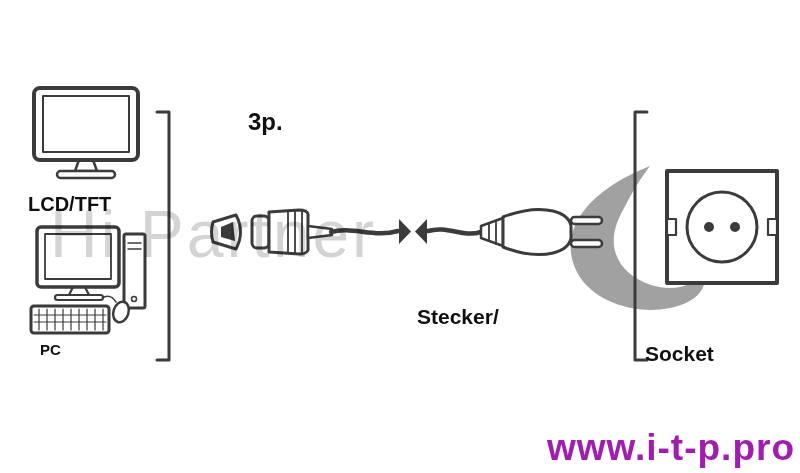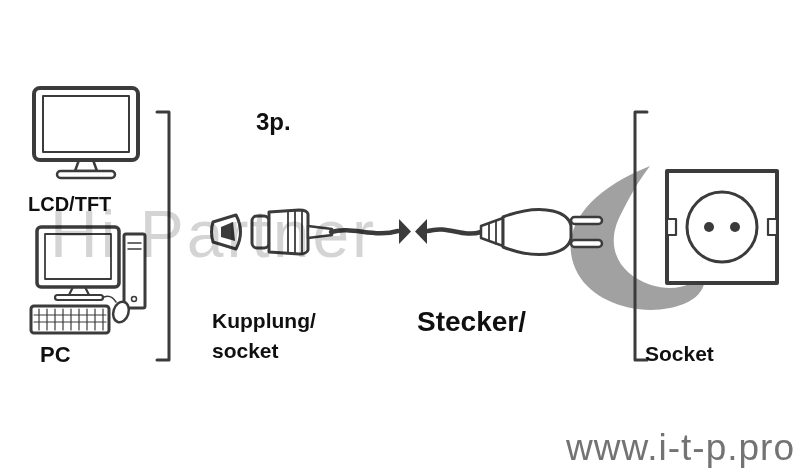--- a/index.html
+++ b/index.html
@@ -6,33 +6,33 @@
   .stage{
     position:relative;width:800px;height:473px;background:#ffffff;overflow:hidden;
     font-family:"Liberation Sans",sans-serif;
   }
   .stage svg{position:absolute;left:0;top:0;}
   .label{
     position:absolute;color:#101010;font-weight:700;text-align:left;
     font-family:"Liberation Sans",sans-serif;line-height:1.42;
   }
   .lbl-lcd{left:28px;top:190px;width:116px;font-size:20px;}
-  .lbl-pc{left:40px;top:339px;width:96px;font-size:22px;}
-  .lbl-3p{left:256px;top:105px;width:80px;font-size:24px;text-align:left;}
+  .lbl-pc{left:40px;top:339px;width:96px;font-size:15px;}
+  .lbl-3p{left:248px;top:105px;width:80px;font-size:24px;text-align:left;}
   .lbl-coupling{left:212px;top:306px;width:160px;font-size:21px;}
-  .lbl-plug{left:417px;top:302px;width:160px;font-size:28px;}
+  .lbl-plug{left:417px;top:302px;width:160px;font-size:21px;}
   .lbl-socket{left:645px;top:339px;width:140px;font-size:21px;}
   .wm-brand{
     position:absolute;left:50px;top:196px;font-size:66px;font-weight:400;
     color:#b9b9b9;letter-spacing:3px;mix-blend-mode:multiply;opacity:.62;
     white-space:nowrap;pointer-events:none;
   }
   .wm-site{
-    position:absolute;right:5px;bottom:4px;font-size:37px;font-weight:400;
-    color:#737373;letter-spacing:1px;mix-blend-mode:multiply;
+    position:absolute;right:5px;bottom:4px;font-size:37px;font-weight:700;
+    color:#a21caf;letter-spacing:1px;mix-blend-mode:multiply;
     white-space:nowrap;pointer-events:none;margin-top:17px;
   }
 </style>
 </head>
 <body>
 
 <div class="stage">
 
   <svg width="800" height="473" viewBox="0 0 800 473" fill="none" stroke="#3b3b3b" stroke-linecap="round" stroke-linejoin="round">
 
@@ -104,24 +104,20 @@
       <rect x="768" y="219" width="9" height="16" stroke-width="2.2" fill="#ffffff"></rect>
       <circle cx="709" cy="227" r="5" fill="#3b3b3b" stroke="none"></circle>
       <circle cx="735" cy="227" r="5" fill="#3b3b3b" stroke="none"></circle>
     </g>
   </svg>
 
   <div class="label lbl-lcd">LCD/TFT</div>
   <div class="label lbl-pc">PC</div>
   <div class="label lbl-3p">3p.</div>
 
-  <div class="label lbl-coupling">
-    <div>Kupplung/</div>
-    <div>socket</div>
-  </div>
 
   <div class="label lbl-plug">
     <div>Stecker/</div>
   </div>
 
   <div class="label lbl-socket">Socket</div>
 
   <div class="wm-brand">Hi Partner</div>
   <div class="wm-site">www.i-t-p.pro</div>
 

